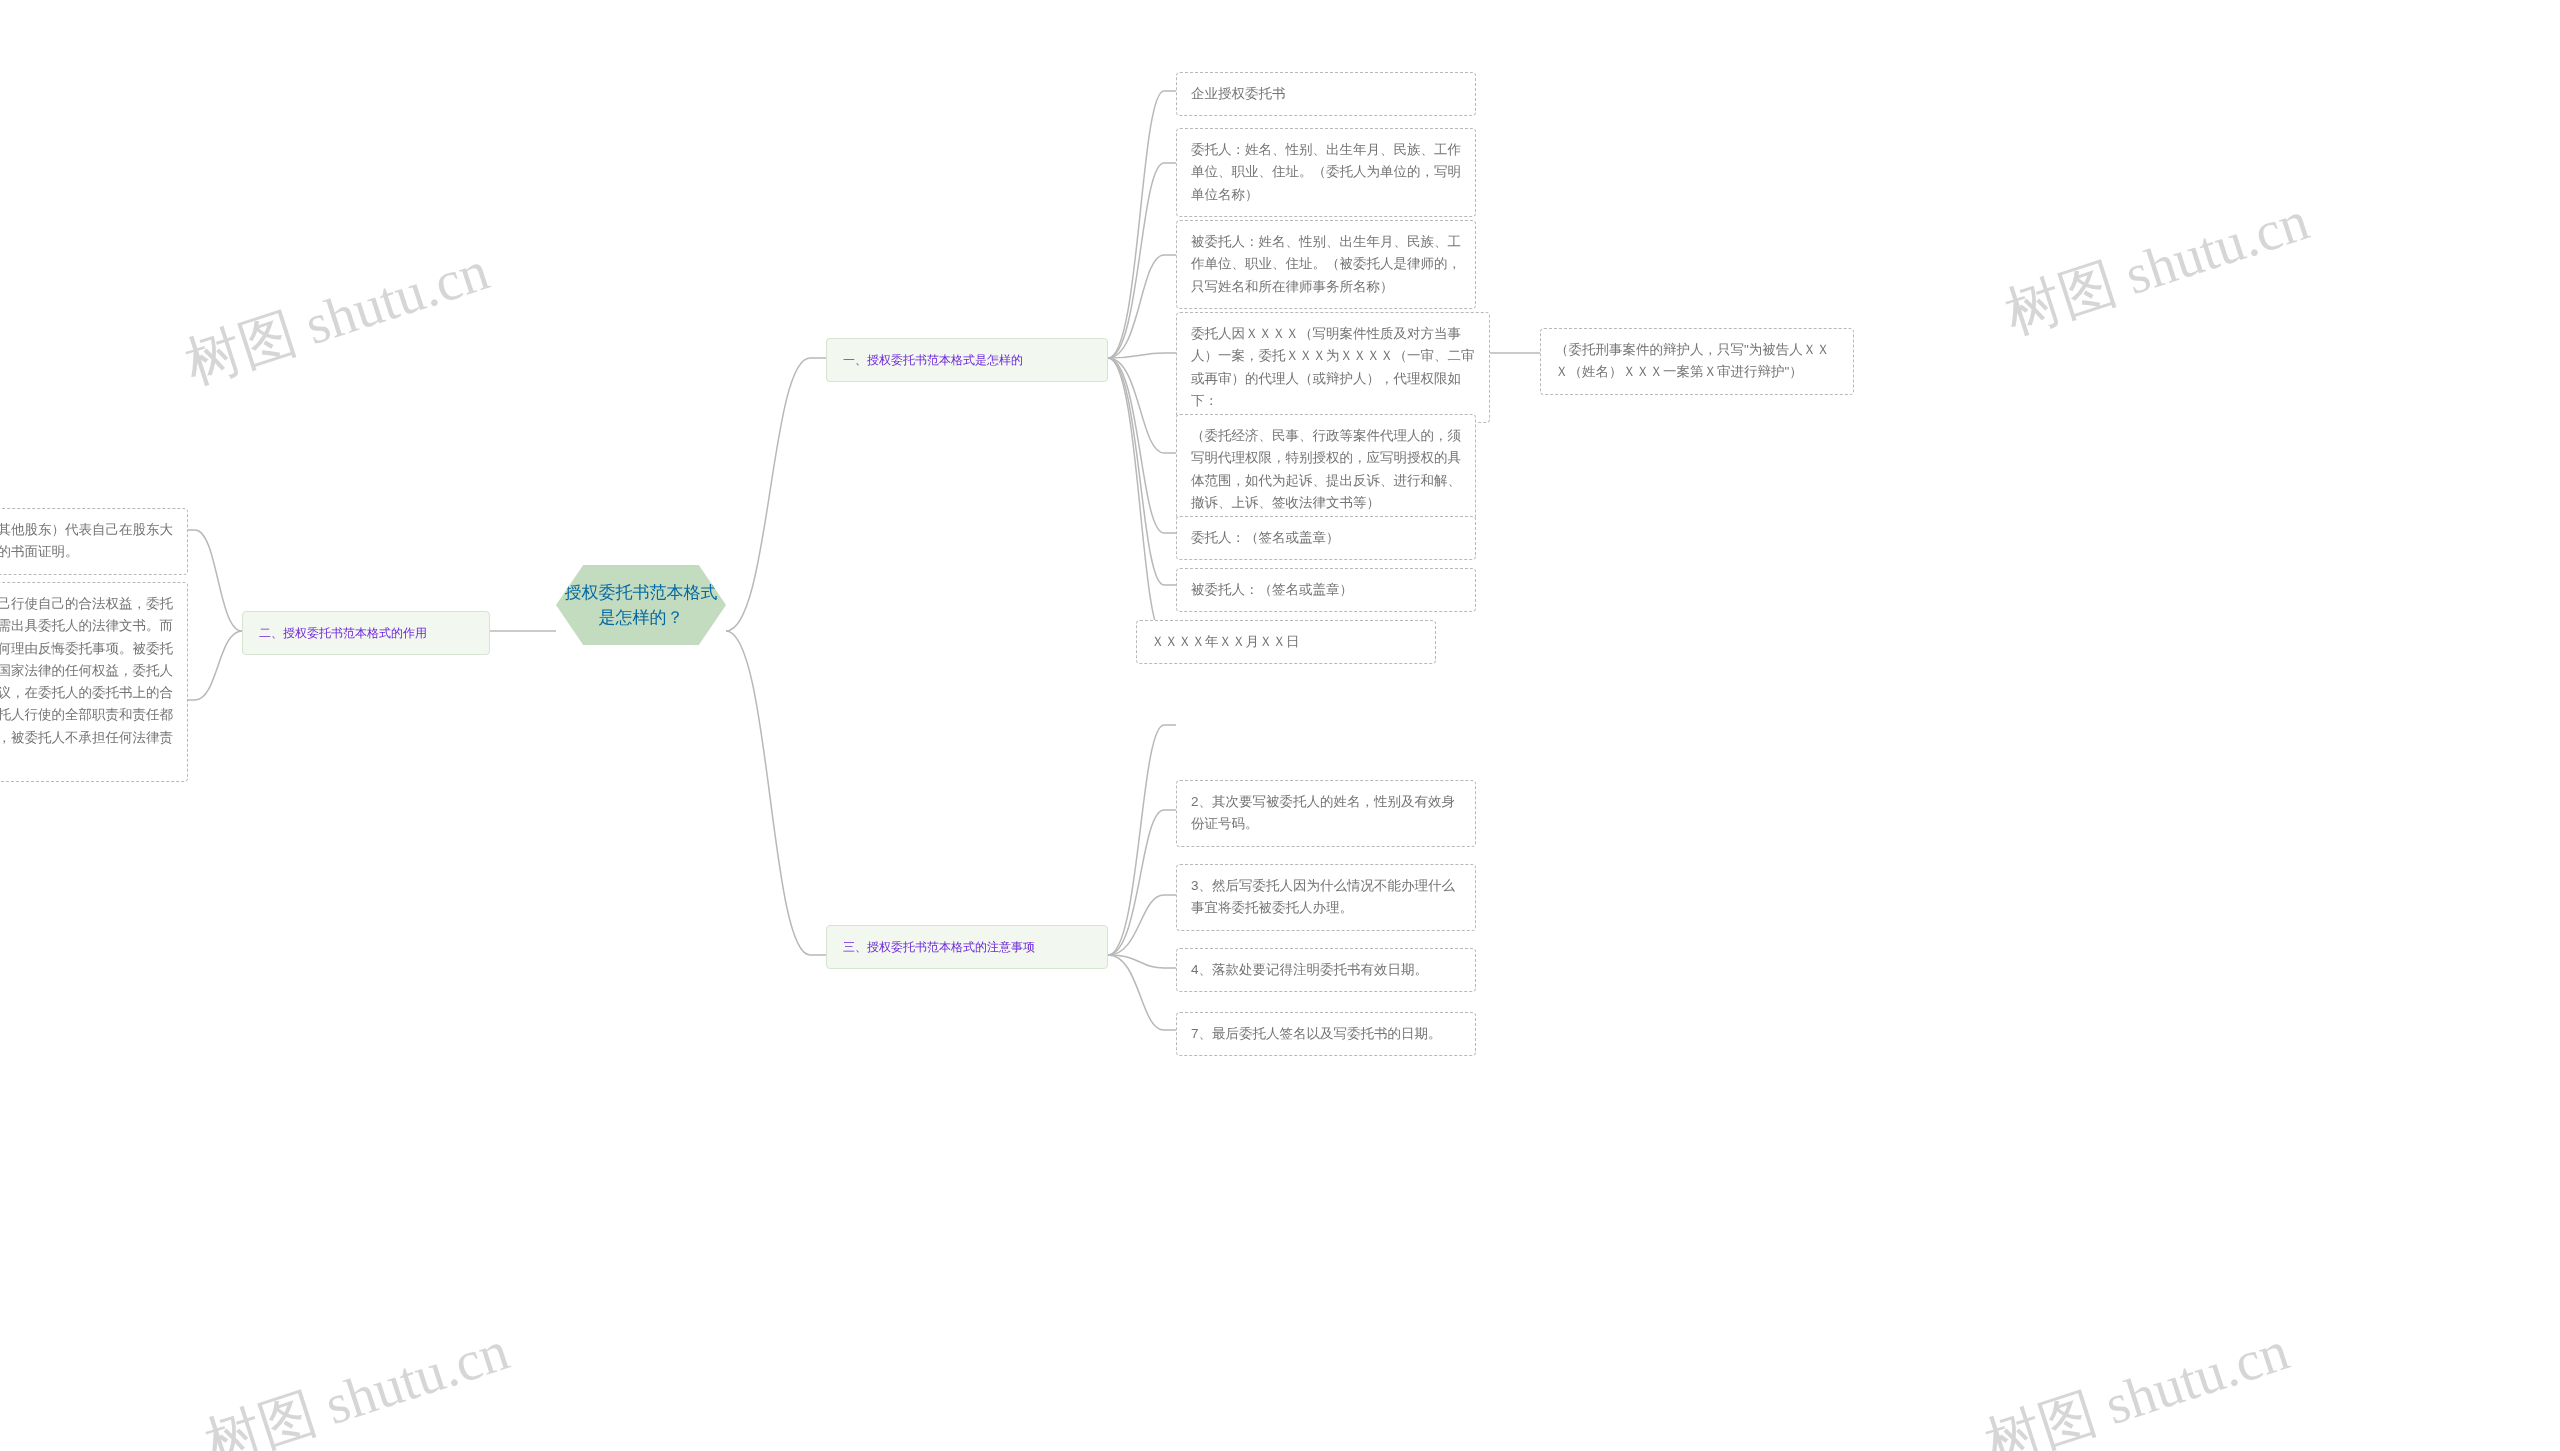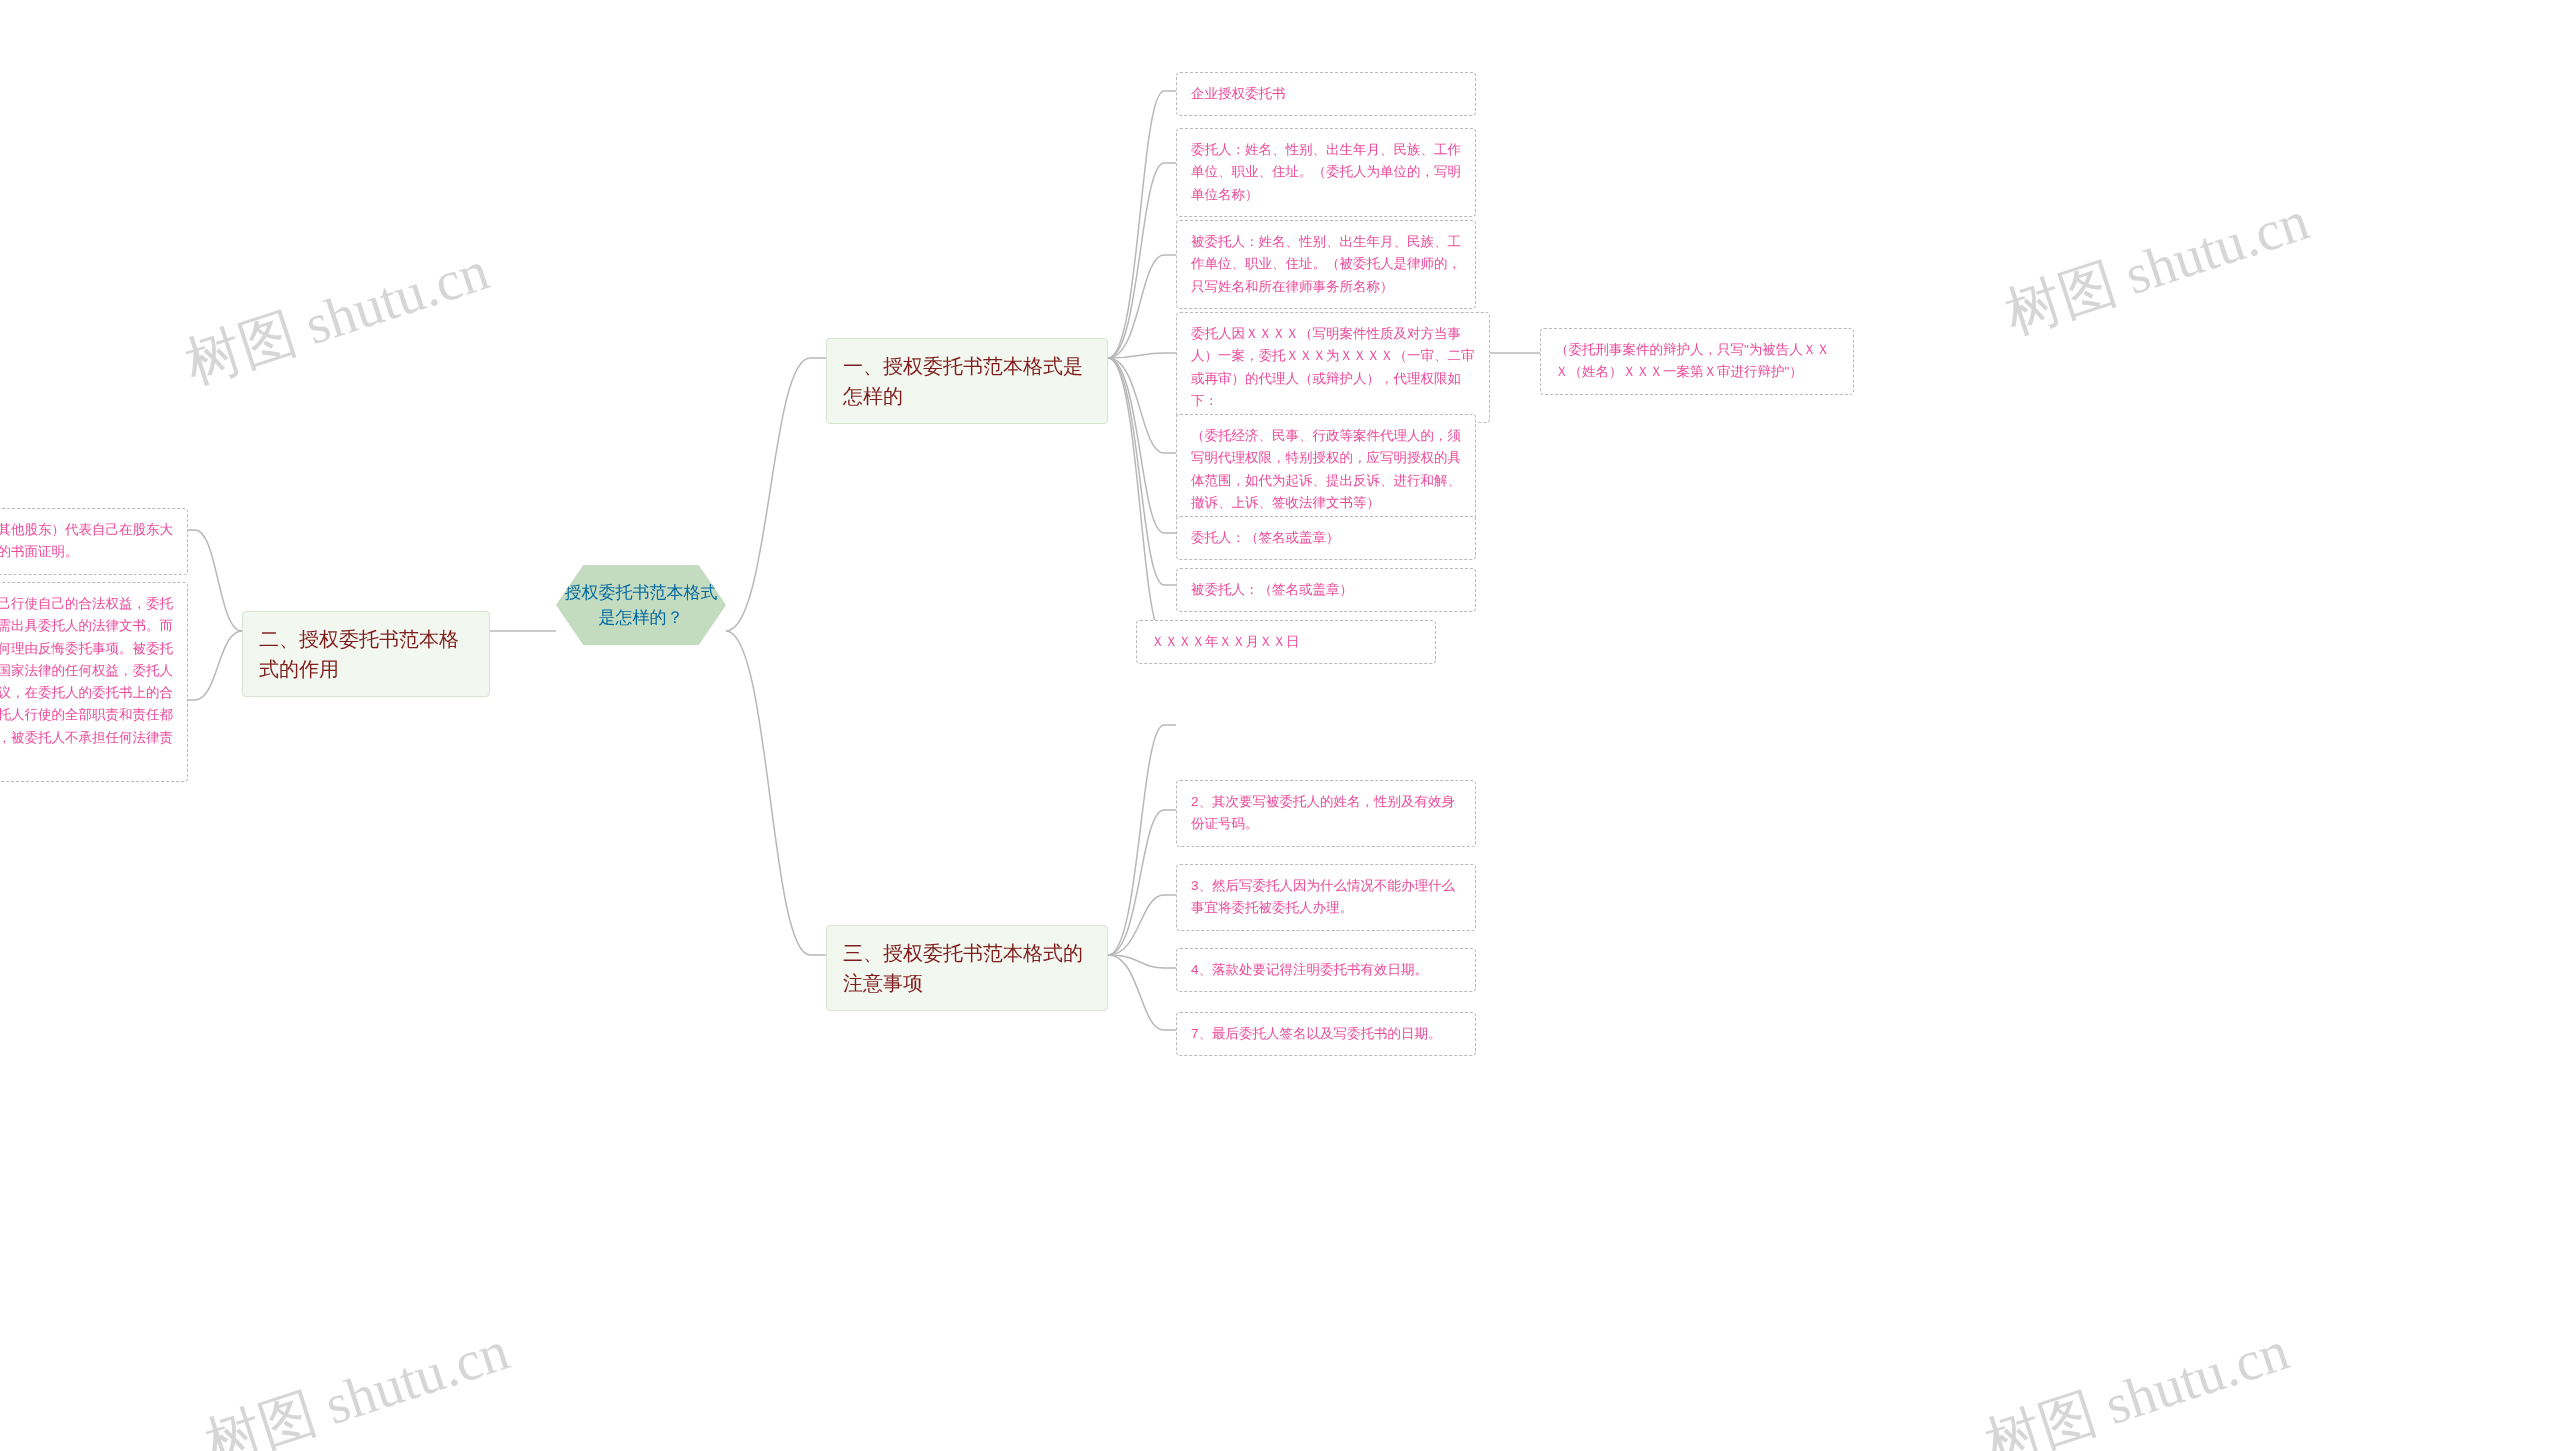--- a/index.html
+++ b/index.html
@@ -1,22 +1,22 @@
 <!DOCTYPE html>
 <html><head>
 <meta charset="utf-8">
 <style>
 html,body{margin:0;padding:0;width:2560px;height:1451px;background:#fff;font-family:"Microsoft YaHei","PingFang SC",Arial,sans-serif;overflow:hidden;}
 .canvas{position:relative;width:2560px;height:1451px;}
 svg.connectors{position:absolute;top:0;left:0;width:2560px;height:1451px;pointer-events:none;}
 .wm{position:absolute;color:#d6d6d6;font-size:56px;font-family:"Times New Roman","SimSun",serif;transform:rotate(-18deg);white-space:nowrap;user-select:none;pointer-events:none;}
 .node{position:absolute;box-sizing:border-box;}
 .root{left:556px;top:565px;width:170px;height:80px;background:#c3dbbf;display:flex;align-items:center;justify-content:center;font-size:17px;color:#0369a1;text-align:center;line-height:1.5;padding:4px 6px;clip-path:polygon(16% 0,84% 0,100% 50%,84% 100%,16% 100%,0 50%);}
-.branch{background:#f2f7f0;border:1px solid #d6e4d1;border-radius:4px;padding:12px 16px;font-size:20px;color:#7f1d1d;line-height:1.5;}
-.leaf{background:#fff;border:1px dashed #b8b8b8;border-radius:4px;padding:10px 14px;font-size:13.5px;color:#ec4899;line-height:1.65;}
+.branch{background:#f2f7f0;border:1px solid #d6e4d1;border-radius:4px;padding:12px 16px;font-size:12px;color:#6d28d9;line-height:1.5;}
+.leaf{background:#fff;border:1px dashed #b8b8b8;border-radius:4px;padding:10px 14px;font-size:13.5px;color:#737373;line-height:1.65;}
 </style>
 </head>
 <body>
 
 <div class="canvas">
 
   <div class="wm" style="left:180px;top:280px">树图 shutu.cn</div>
   <div class="wm" style="left:2000px;top:230px">树图 shutu.cn</div>
   <div class="wm" style="left:200px;top:1360px">树图 shutu.cn</div>
   <div class="wm" style="left:1980px;top:1360px">树图 shutu.cn</div>

